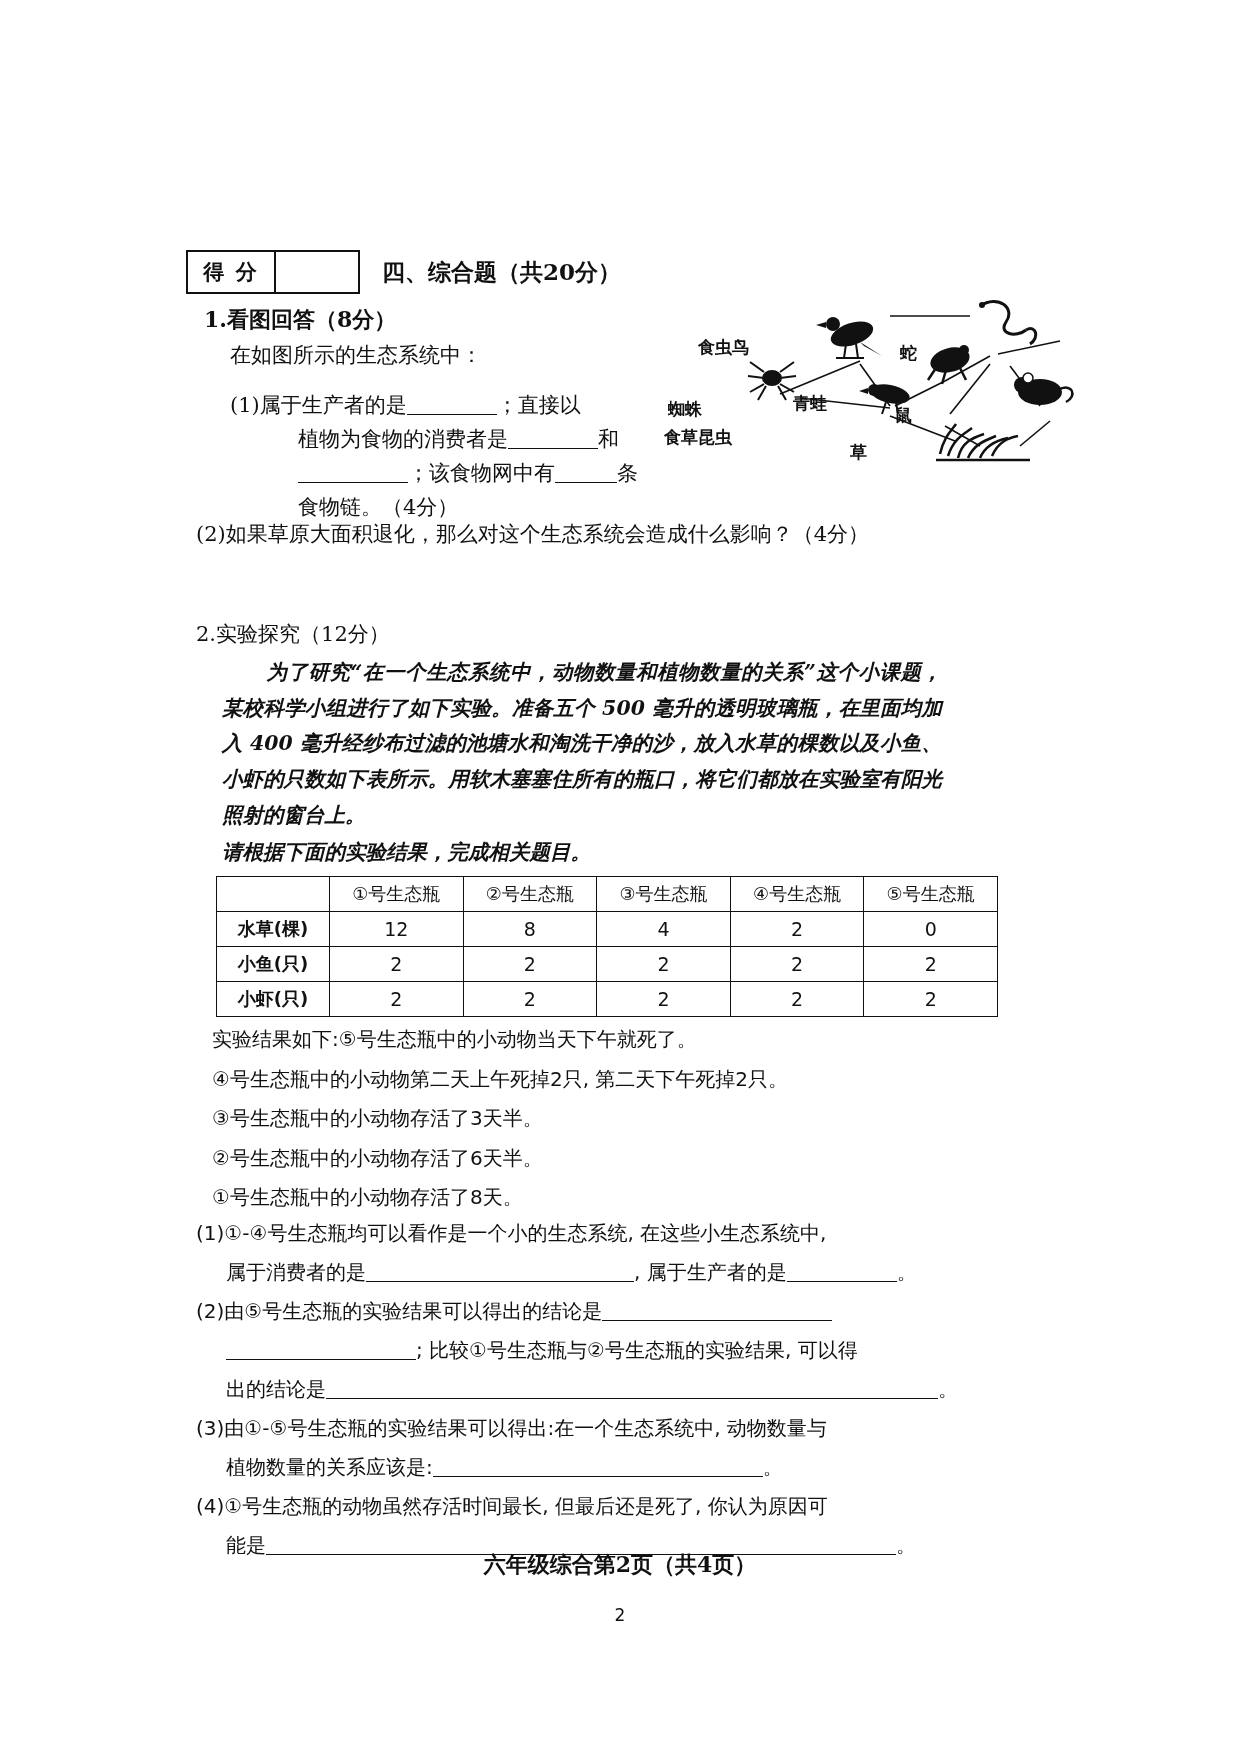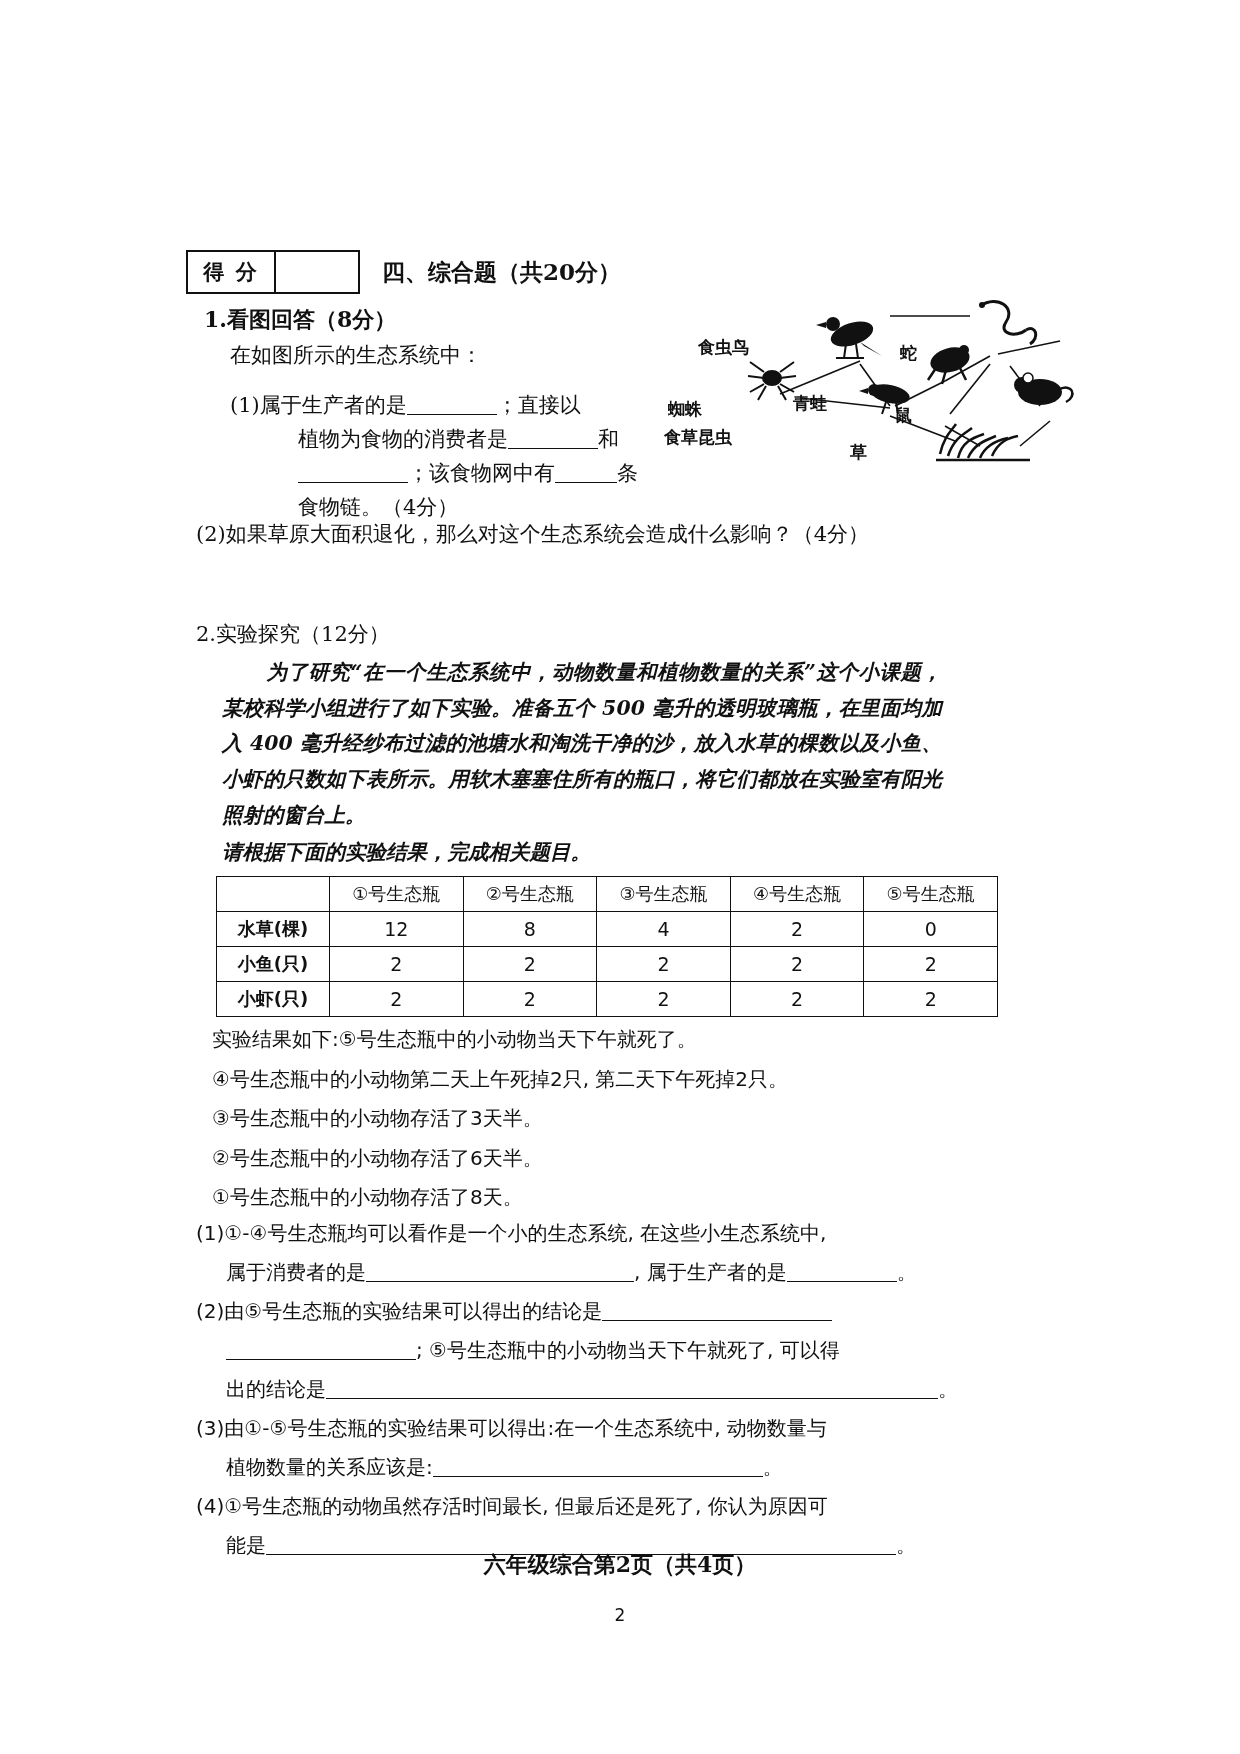--- a/index.html
+++ b/index.html
@@ -371,21 +371,21 @@
 
   <div class="subqs">
     <p>(1)①-④号生态瓶均可以看作是一个小的生态系统, 在这些小生态系统中,</p>
     <p class="ind">
       <span>属于消费者的是</span><span class="fill" style="width:268px"></span><span>, 属于生产者的是</span><span class="fill" style="width:110px"></span><span>。</span>
     </p>
     <p>
       <span>(2)由⑤号生态瓶的实验结果可以得出的结论是</span><span class="fill" style="width:230px"></span>
     </p>
     <p class="ind">
-      <span class="fill" style="width:190px"></span><span>; ⑤号生态瓶中的小动物当天下午就死了, 可以得</span>
+      <span class="fill" style="width:190px"></span><span>; 比较①号生态瓶与②号生态瓶的实验结果, 可以得</span>
     </p>
     <p class="ind">
       <span>出的结论是</span><span class="fill" style="width:612px"></span><span>。</span>
     </p>
     <p>(3)由①-⑤号生态瓶的实验结果可以得出:在一个生态系统中, 动物数量与</p>
     <p class="ind">
       <span>植物数量的关系应该是:</span><span class="fill" style="width:330px"></span><span>。</span>
     </p>
     <p>(4)①号生态瓶的动物虽然存活时间最长, 但最后还是死了, 你认为原因可</p>
     <p class="ind">

